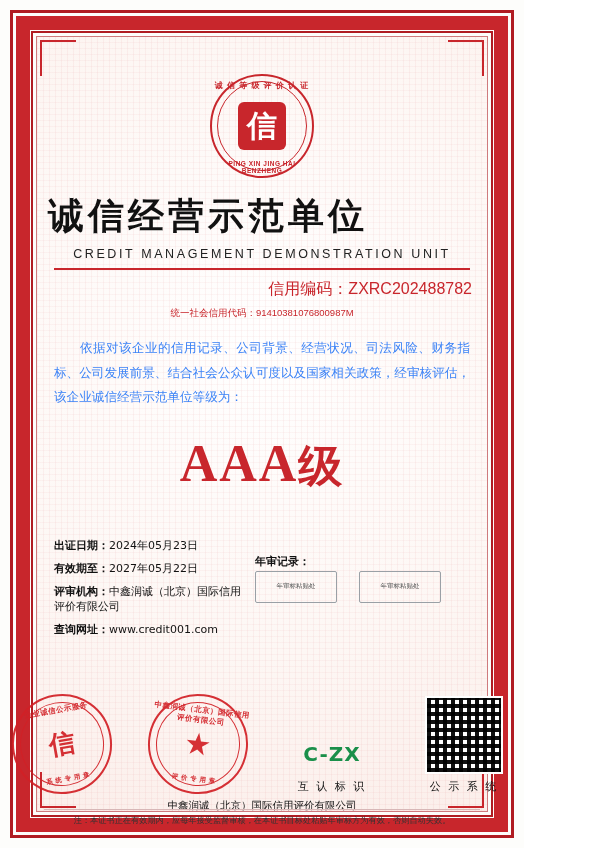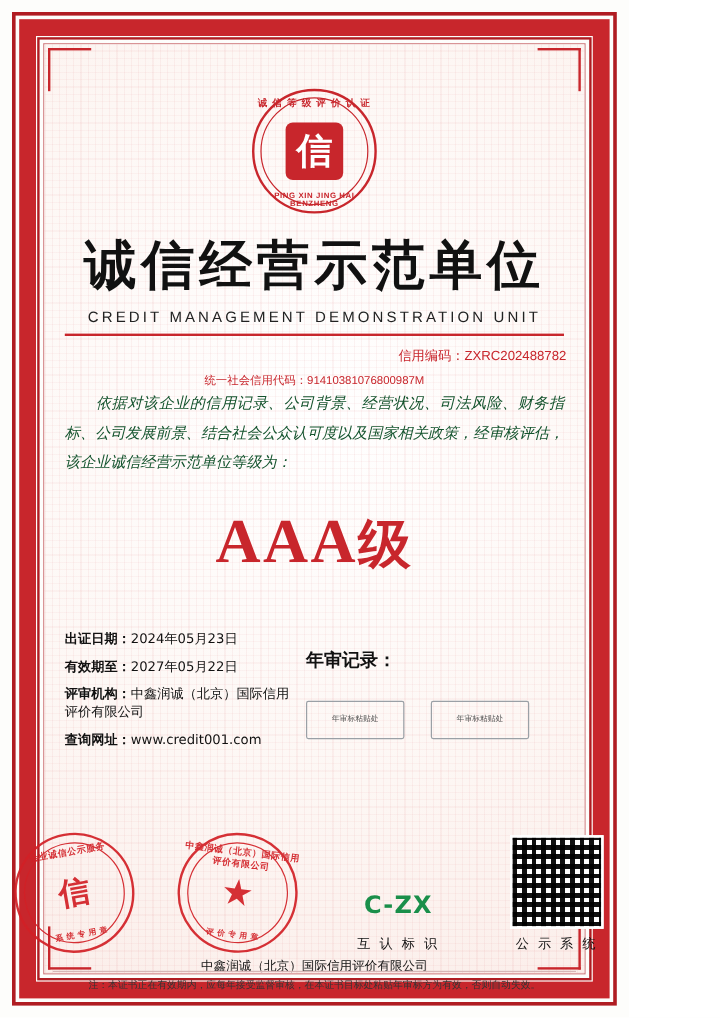--- a/index.html
+++ b/index.html
@@ -90,69 +90,69 @@
   }
   .emblem .arcTop,.emblem .arcBot{
     position:absolute;left:0;right:0;text-align:center;
     color:#c8262c;font-size:8px;letter-spacing:1px;font-weight:bold;
   }
   .emblem .arcTop{top:6px;}
   .emblem .arcBot{bottom:4px;font-size:6.5px;letter-spacing:0.5px;}
 
   
   .title-cn{
-    text-align:center;
-    font-size:44px;
+    text-align:left;
+    font-size:36px;
     font-weight:bold;
     color:#111;
     letter-spacing:4px;
     margin-top:14px;
     font-family:"DejaVu Sans","Liberation Sans",sans-serif;
   }
   .title-en{
     text-align:center;
     font-size:12.5px;
     letter-spacing:2.6px;
     color:#222;
     margin-top:6px;
   }
   .title-rule{
     height:2px;background:#c8262c;margin:7px 6px 0 6px;
   }
   .code-line{
     text-align:right;
     color:#c8262c;
-    font-size:11px;
+    font-size:16px;
     margin-top:9px;
     padding-right:4px;
   }
   .company{
     text-align:center;
     color:#c8262c;
     font-size:20px;
     font-weight:bold;
     margin-top:12px;
     letter-spacing:1px;
     font-family:"DejaVu Sans","Liberation Sans",sans-serif;
   }
   .usci{
     text-align:center;
     color:#c8262c;
     font-size:9.5px;
     margin-top:7px;
   }
   .body-text{
+    margin-top:16px;
     font-size:12.6px;
     line-height:1.95;
-    color:#14532d;
+    color:#3b82f6;
     text-align:justify;
     padding:0 6px;
     text-indent:26px;
     font-family:"DejaVu Sans","Liberation Sans",sans-serif;
-    font-style:italic;
   }
   .grade{
     text-align:center;
     margin-top:24px;
     color:#c8262c;
     font-weight:bold;
     font-size:52px;
     letter-spacing:2px;
     font-family:"Liberation Serif","DejaVu Serif",serif;
   }
@@ -169,21 +169,21 @@
     padding:0 6px;
   }
   .det-left{flex:1;}
   .det-row{
     font-size:11px;color:#111;margin-bottom:8px;
     font-family:"DejaVu Sans","Liberation Sans",sans-serif;
   }
   .det-row .lab{font-weight:bold;}
   .det-right{width:215px;padding-top:16px;}
   .annual-label{
-    font-size:15px;font-weight:bold;color:#111;margin-bottom:24px;
+    font-size:11px;font-weight:bold;color:#111;margin-bottom:2px;
     font-family:"DejaVu Sans","Liberation Sans",sans-serif;
   }
   .stamp-boxes{display:flex;gap:22px;}
   .stamp-box{
     width:80px;height:30px;border:1px solid #9aa0a6;border-radius:2px;
     display:flex;align-items:center;justify-content:center;
     font-size:6.5px;color:#555;
     font-family:"DejaVu Sans","Liberation Sans",sans-serif;
   }
 

